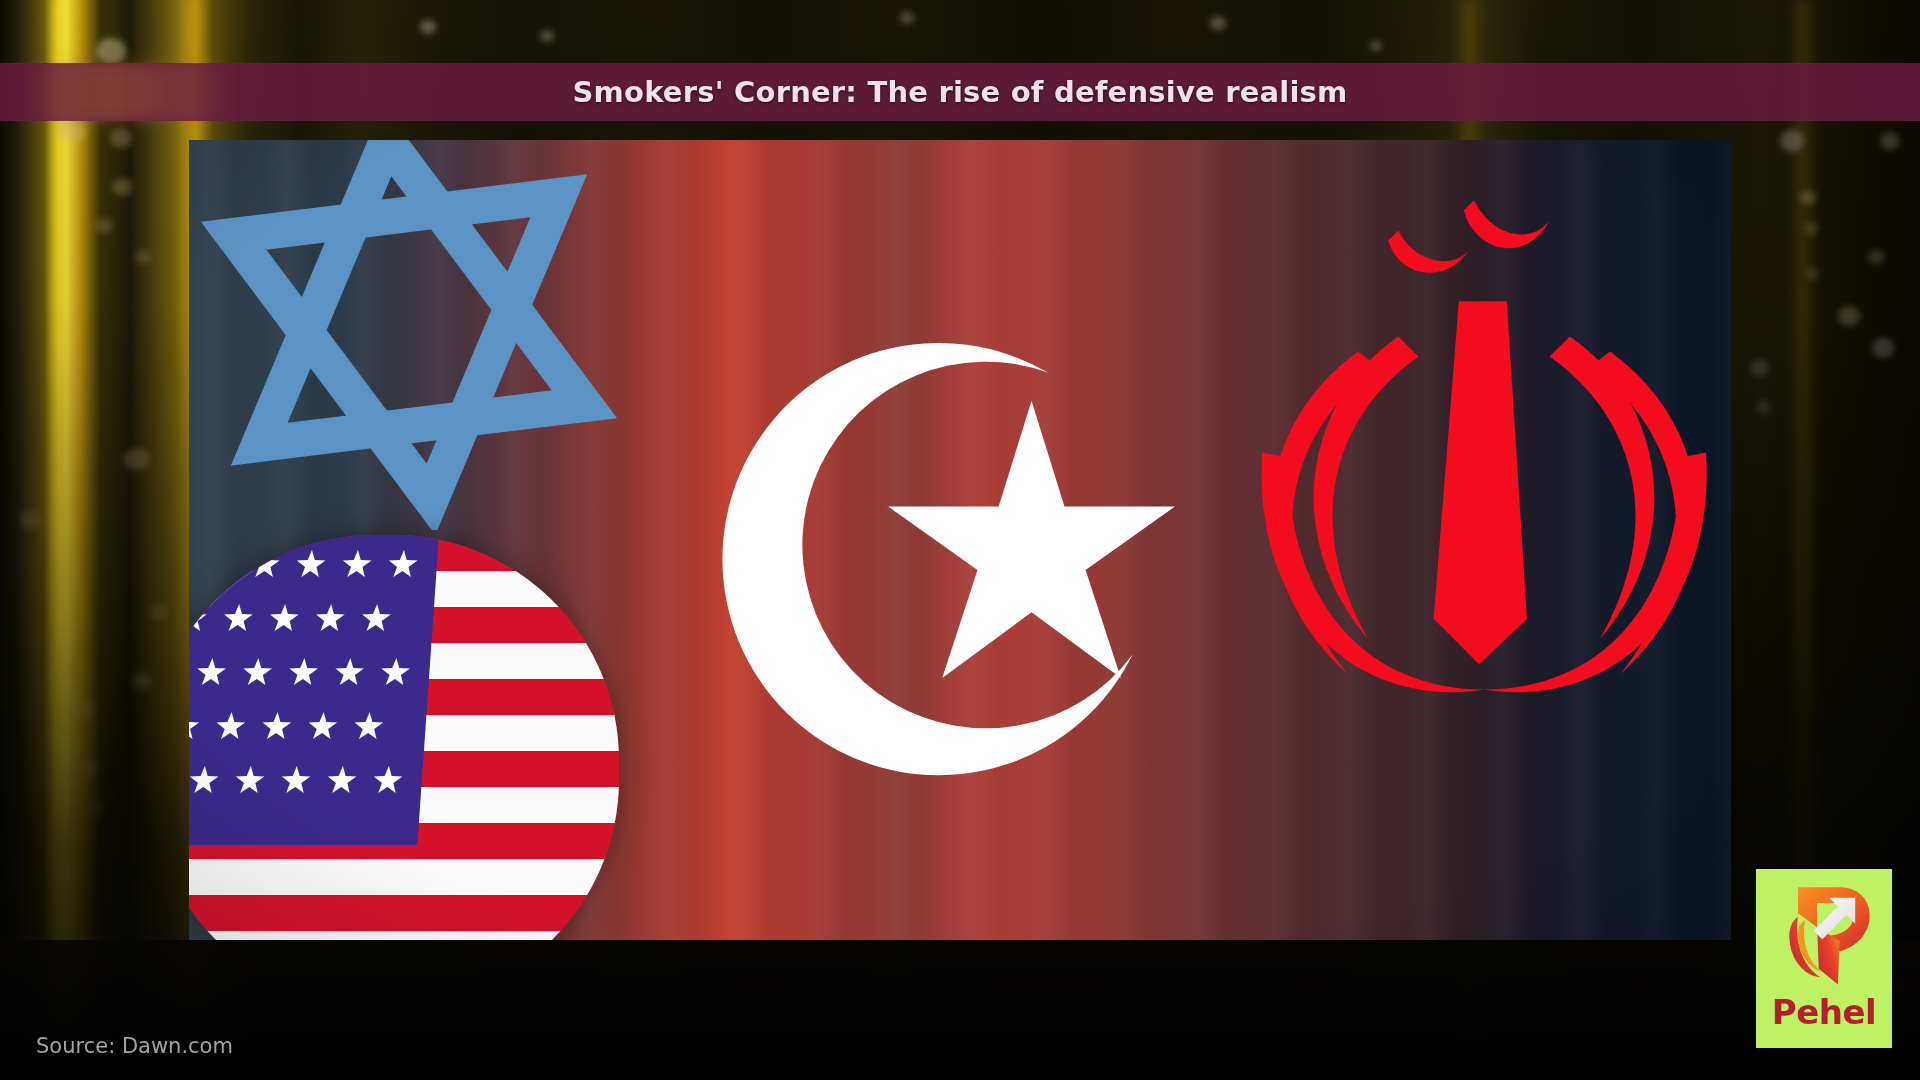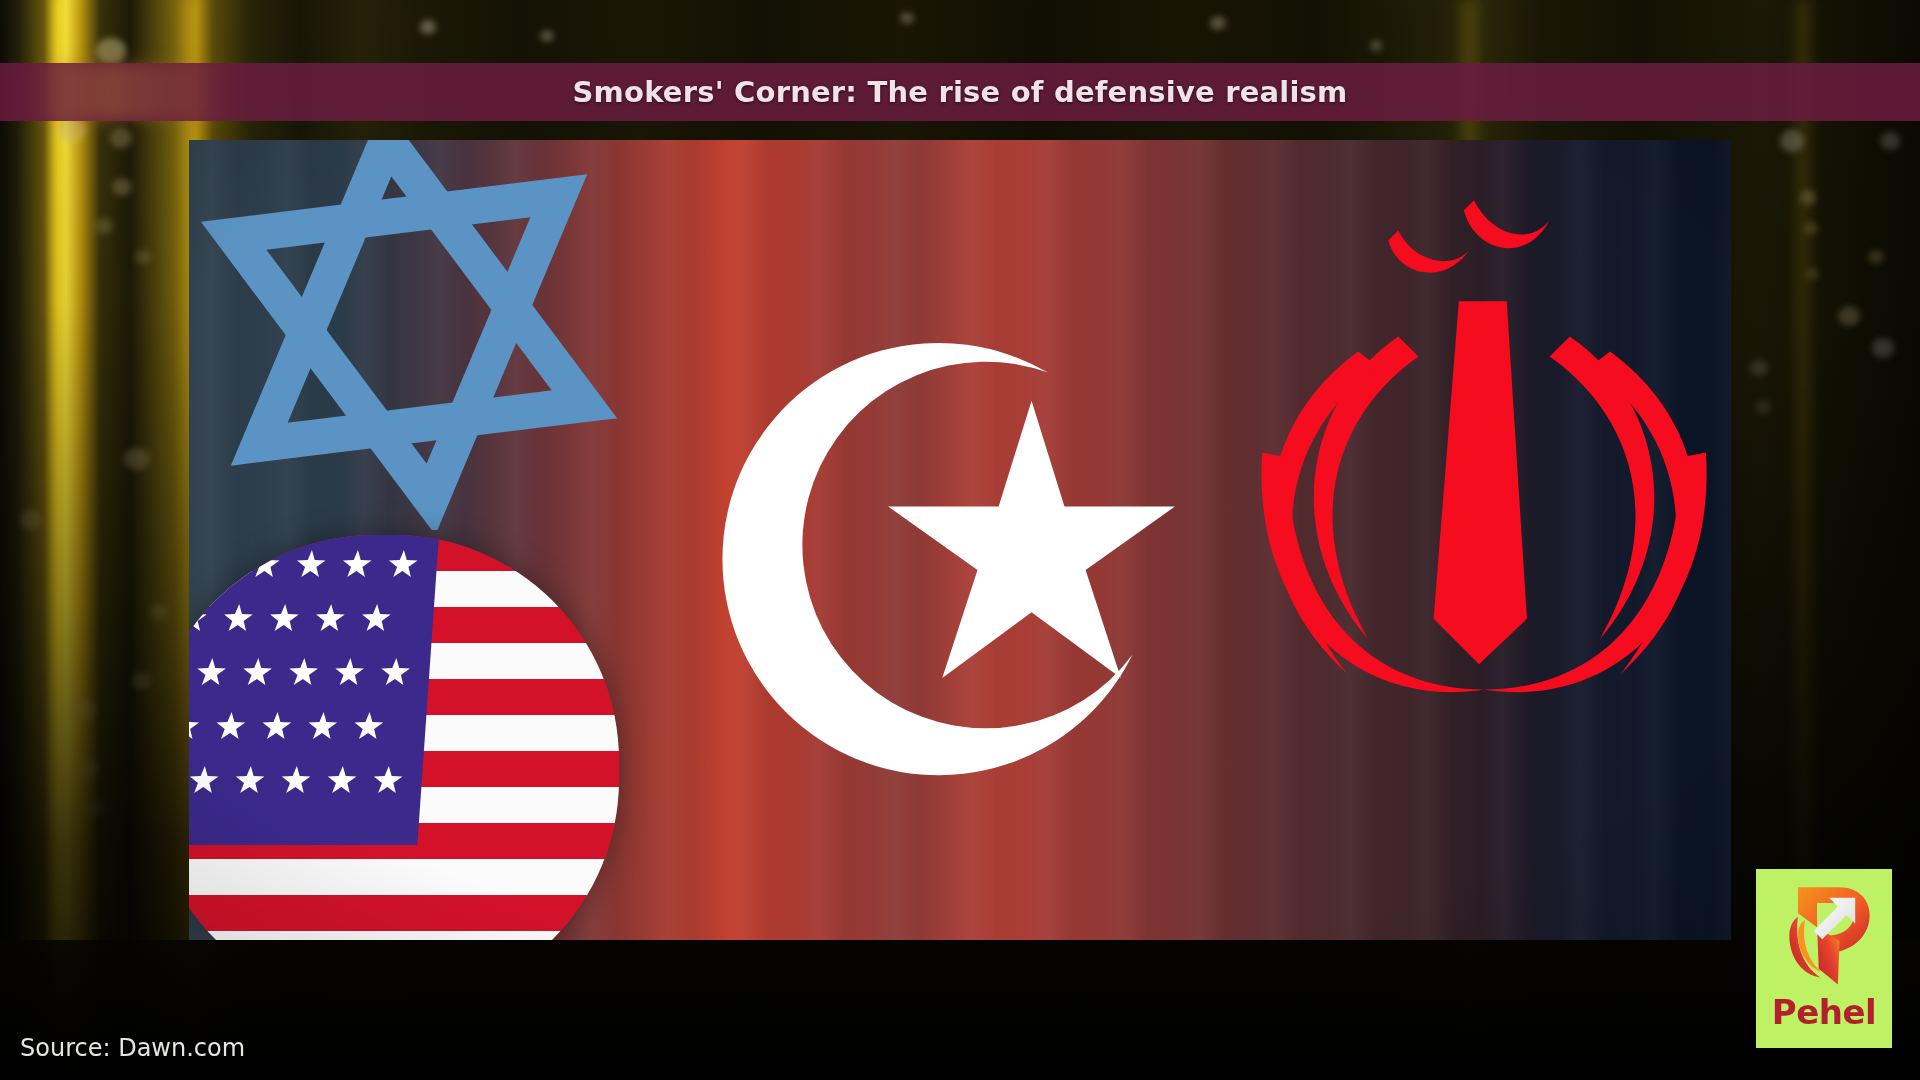--- a/index.html
+++ b/index.html
@@ -232,24 +232,24 @@
     font-weight: 400;
     font-family: "DejaVu Sans", sans-serif;
     letter-spacing: 0.1px;
     z-index: 20;
     text-shadow: 0 1px 6px rgba(0,0,0,0.9);
   }
 
   
   #source-text {
     position: absolute;
-    left: 20px;
+    left: 36px;
     top: 1034px;
-    color: #e5e5e5;
-    font-size: 24px;
+    color: #a3a3a3;
+    font-size: 21px;
     font-family: "DejaVu Sans", sans-serif;
     z-index: 20;
   }
 
   
   #pehel-logo {
     position: absolute;
     left: 1756px;
     top: 869px;
     width: 136px;

